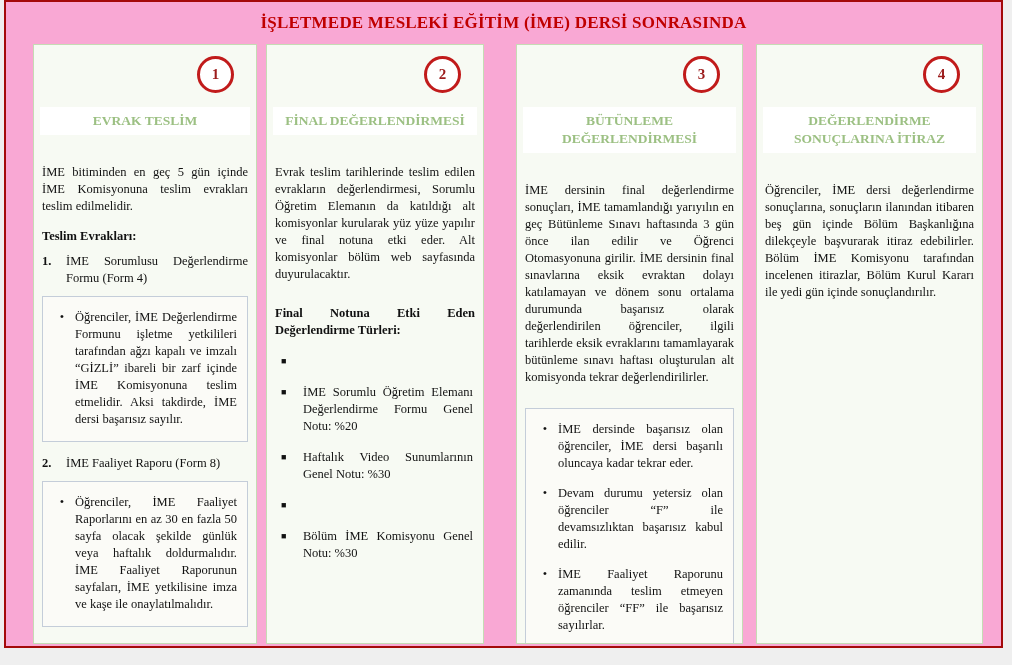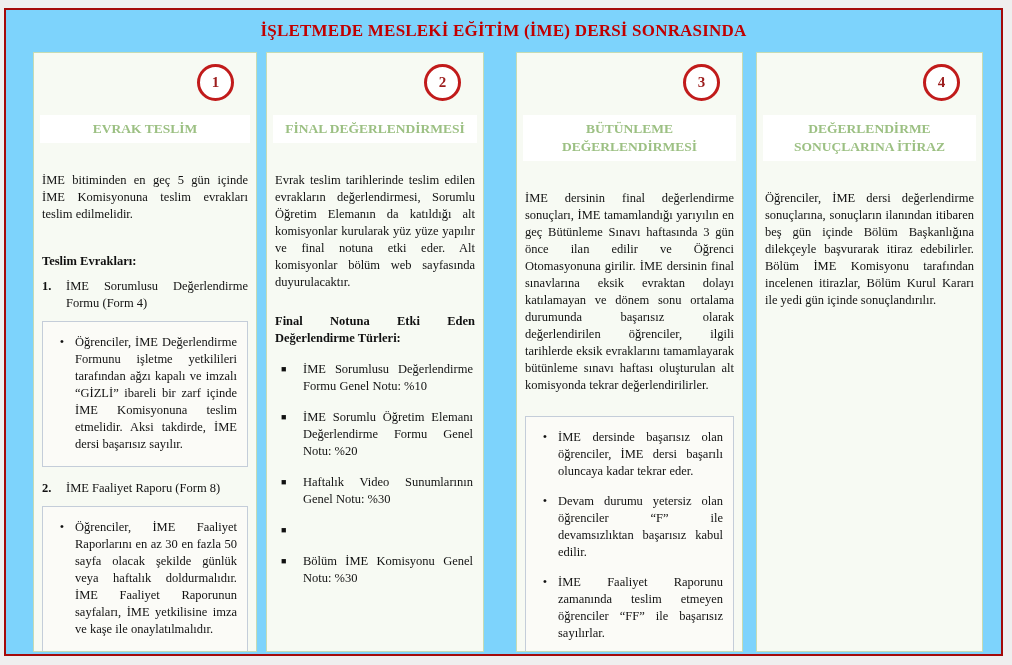--- a/index.html
+++ b/index.html
@@ -5,23 +5,23 @@
   * { margin:0; padding:0; box-sizing:border-box; }
   html,body { width:1012px; height:665px; }
   body {
     background:#efefef;
     font-family:"Liberation Serif","DejaVu Serif",serif;
     color:#111;
     position:relative;
     overflow:hidden;
   }
   .frame {
-    position:absolute; left:4px; top:8px;
+    position:absolute; left:4px; top:0;
     width:999px; height:648px;
-    background:#7dd3fc;
+    background:#f9a8d4;
     border:2px solid #a40a0a;
   }
   .page-title {
     position:absolute; top:11px; left:0; width:100%;
     text-align:center;
     font-size:17px; font-weight:bold;
     color:#c00000;
     letter-spacing:0.2px;
   }
   .col {
@@ -55,21 +55,21 @@
     line-height:18px;
     padding:5px 4px;
   }
   .body-wrap { padding:0 8px; }
   .intro {
     margin-top:29px;
     font-size:12.5px; line-height:17px;
     text-align:justify;
   }
   .list-heading {
-    margin-top:30px;
+    margin-top:13px;
     font-size:12.5px; line-height:17px;
     font-weight:bold;
     text-align:justify;
   }
   .num-item {
     margin-top:8px;
     display:flex;
     font-size:12.5px; line-height:17px;
   }
   .num-item .num { width:24px; flex:0 0 24px; font-weight:bold; }
@@ -140,21 +140,20 @@
     <div class="badge">
       <span>2</span>
     </div>
     <div class="col-header">FİNAL DEĞERLENDİRMESİ</div>
     <div class="body-wrap">
       <p class="intro">Evrak teslim tarihlerinde teslim edilen evrakların değerlendirmesi, Sorumlu Öğretim Elemanın da katıldığı alt komisyonlar kurularak yüz yüze yapılır ve final notuna etki eder. Alt komisyonlar bölüm web sayfasında duyurulacaktır.</p>
       <p class="list-heading gap22">Final Notuna Etki Eden Değerlendirme Türleri:</p>
       <div class="sq-bullets">
         <div class="bullet-row">
           <span class="dot">■</span>
-          <span class="txt">İME Sorumlusu Değerlendirme Formu Genel Notu: %10</span>
         </div>
         <div class="bullet-row">
           <span class="dot">■</span>
           <span class="txt">İME Sorumlu Öğretim Elemanı Değerlendirme Formu Genel Notu: %20</span>
         </div>
         <div class="bullet-row">
           <span class="dot">■</span>
           <span class="txt">Haftalık Video Sunumlarının Genel Notu: %30</span>
         </div>
         <div class="bullet-row">

